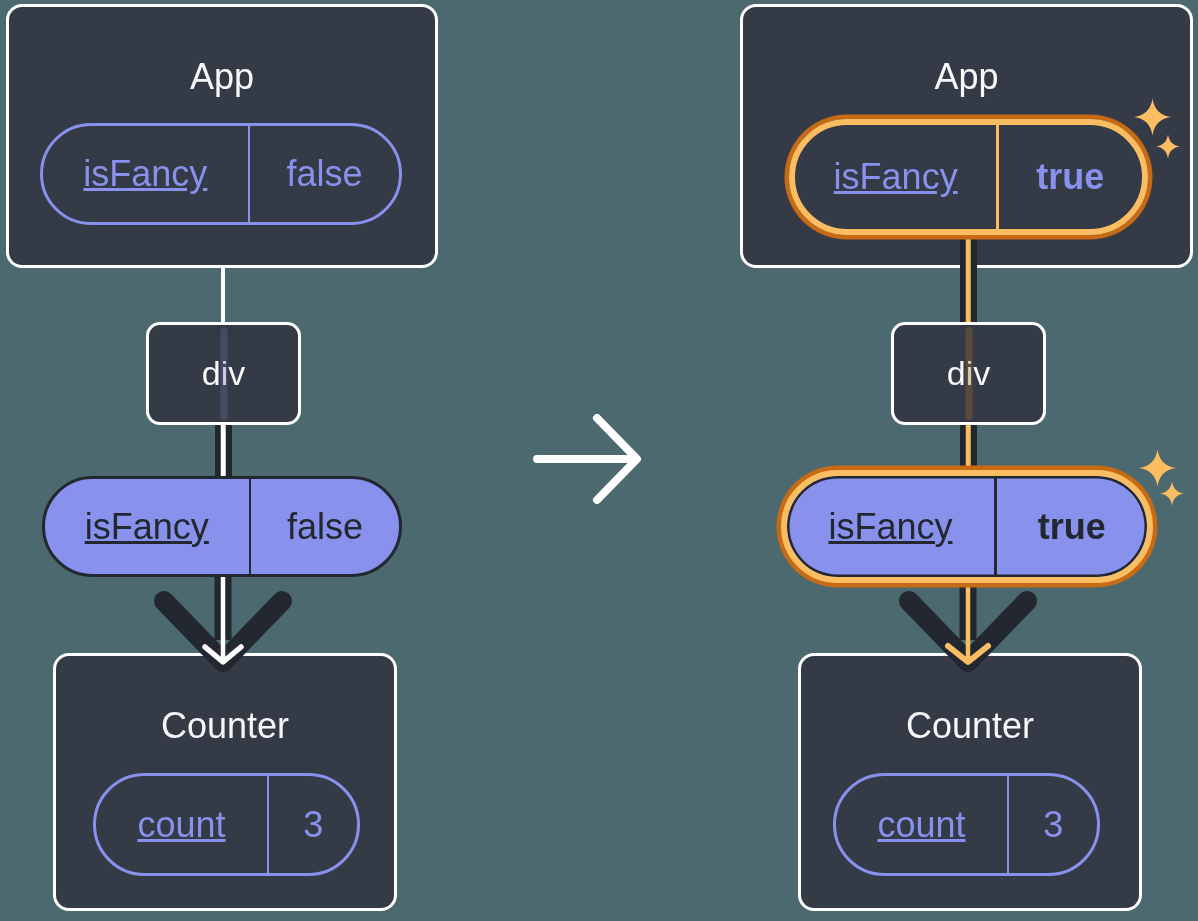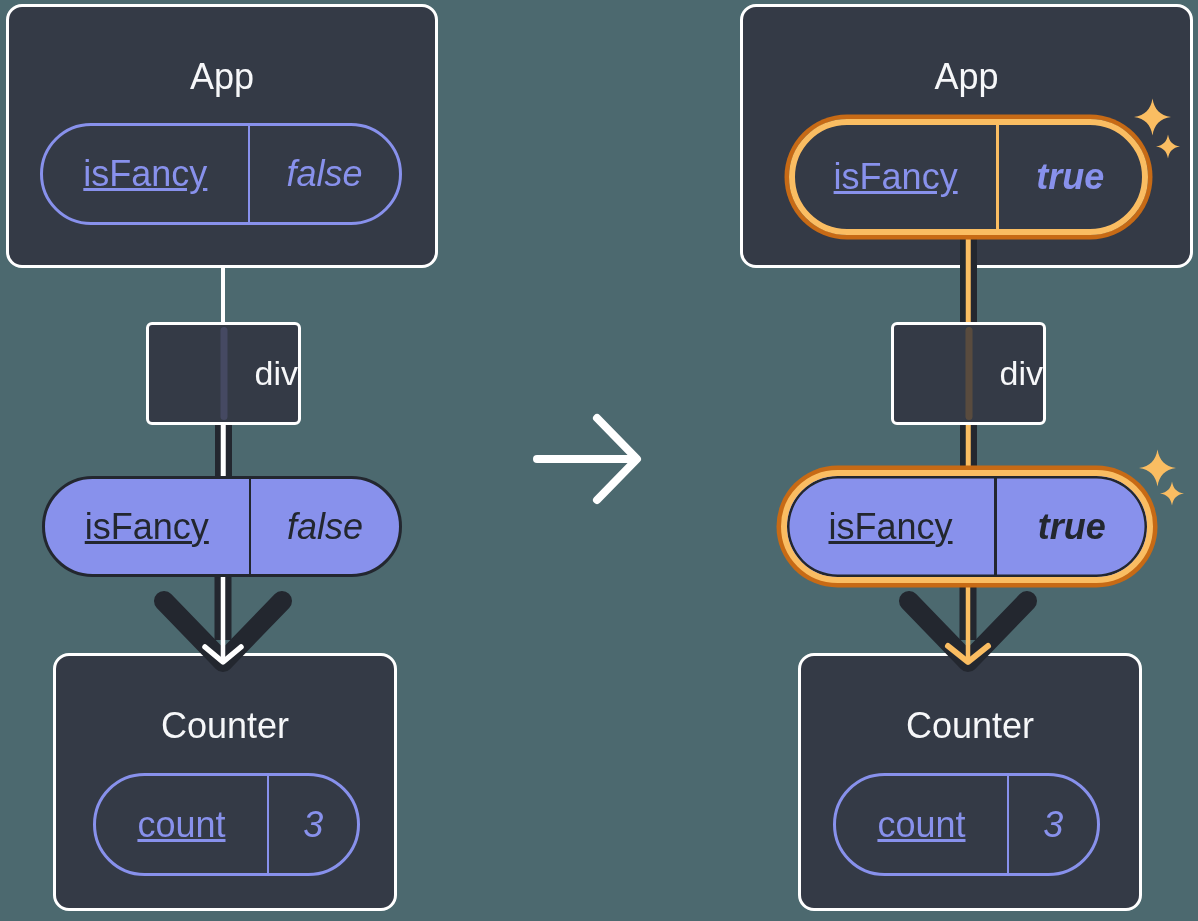--- a/index.html
+++ b/index.html
@@ -27,21 +27,21 @@
   }
 
   
   .pill{
     position:absolute;display:flex;align-items:stretch;
     border-radius:999px;font-size:36px;line-height:1;z-index:3;
   }
   .pill .cell{display:flex;align-items:center;justify-content:center;}
   .pill .cell.key{flex:0 0 57.5%;text-decoration:underline;}
   .pill .cell.key.wide{flex:0 0 65.5%;}
-  .pill .cell.val{flex:1;font-style:italic;}
+  .pill .cell.val{flex:1;}
   .pill .sep{flex:0 0 2.5px;}
   .pill .bold{font-weight:700;}
 
   .pill-outline{border:3px solid var(--purple);color:var(--purple);background:transparent;}
   .pill-outline .sep{background:var(--purple);}
 
   .pill-filled{background:var(--purple);border:3px solid var(--ink_dark);color:var(--ink_dark);}
   .pill-filled .sep{background:var(--ink_dark);}
 
   
@@ -62,22 +62,22 @@
   .wire{position:absolute;width:17px;background:var(--ink_dark);z-index:2;}
   .wire::after{
     content:"";position:absolute;left:50%;transform:translateX(-50%);
     top:0;bottom:0;width:4.5px;background:var(--white);
   }
   .wire.orange::after{background:var(--orange_inner);}
 
   
   .node{
     position:absolute;background:var(--card_bg);
-    border:3.5px solid var(--card_border);border-radius:6px;
-    display:flex;align-items:center;justify-content:flex-end;
+    border:3.5px solid var(--card_border);border-radius:14px;
+    display:flex;align-items:center;justify-content:center;
     color:#F6F7F9;font-size:34px;z-index:3;
   }
   .node .stripe{
     position:absolute;left:50%;transform:translateX(-50%);
     top:2px;bottom:2px;width:7px;border-radius:4px;
   }
   .stripe.purple-tint{background:rgba(110,110,165,0.30);}
   .stripe.orange-tint{background:rgba(160,110,50,0.35);}
 
   .arrow-svg{position:absolute;z-index:2;}

